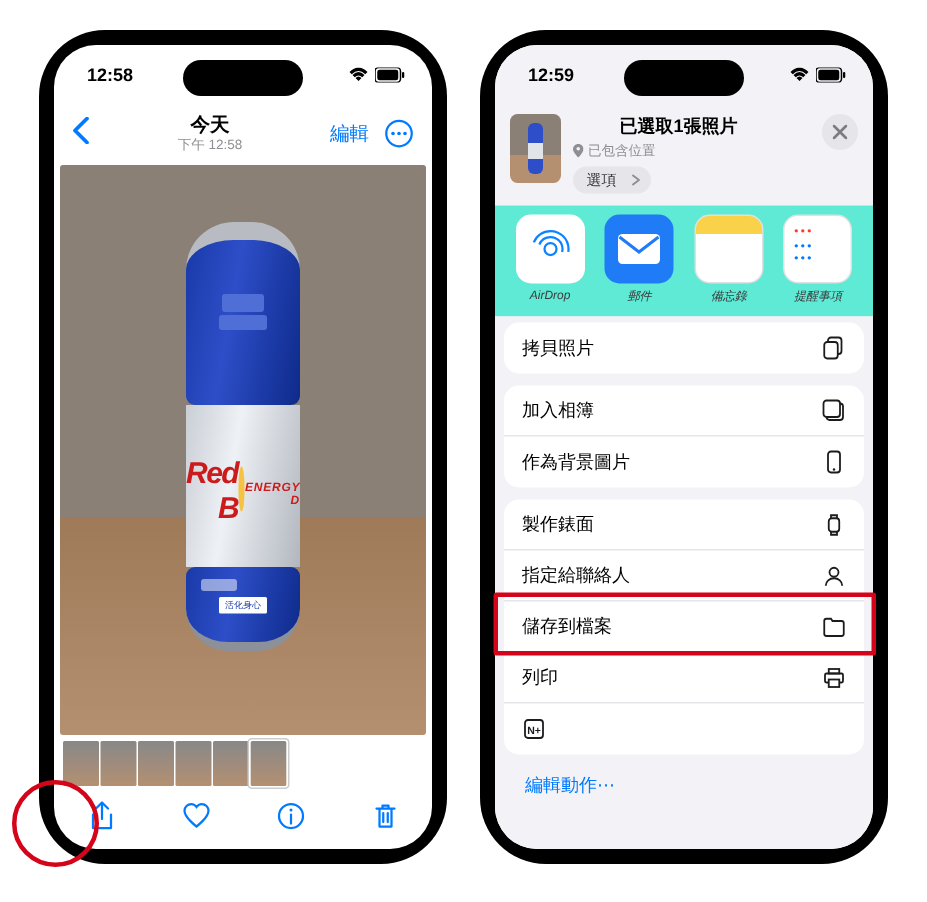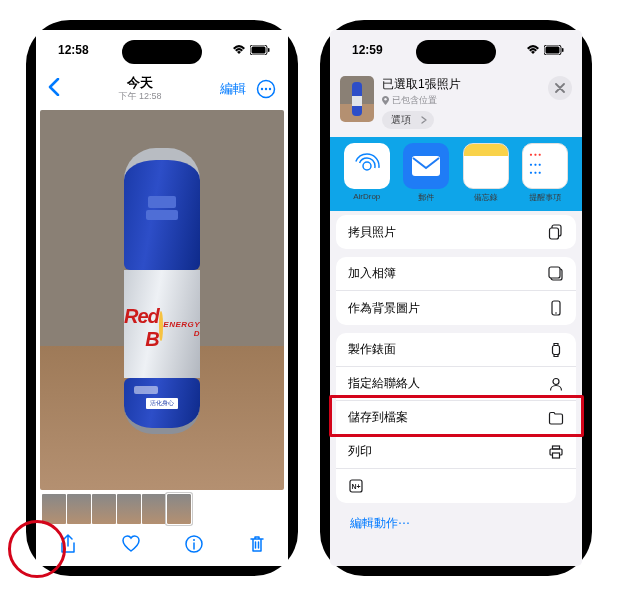--- a/index.html
+++ b/index.html
@@ -1,21 +1,21 @@
 <!DOCTYPE html>
 <html><head>
   <meta charset="utf-8">
   <style>
     * { margin: 0; padding: 0; box-sizing: border-box; }
     body { font-family: -apple-system, BlinkMacSystemFont, "Helvetica Neue", sans-serif; background: #fff; width: 618px; height: 601px; position: relative; }
     .stage { width: 618px; height: 601px; position: relative; }
     .phone { position: absolute; width: 272px; height: 556px; background: #000; border-radius: 44px; padding: 10px; }
     .phone-left { left: 26px; top: 20px; }
     .phone-right { left: 320px; top: 20px; }
-    .screen { width: 100%; height: 100%; background: #fff; border-radius: 5px; overflow: hidden; position: relative; }
+    .screen { width: 100%; height: 100%; background: #fff; border-radius: 28px; overflow: hidden; position: relative; }
     .notch { position: absolute; top: 10px; left: 50%; transform: translateX(-50%); width: 80px; height: 24px; background: #000; border-radius: 14px; z-index: 50; }
     .status-bar { height: 40px; display: flex; justify-content: space-between; align-items: center; padding: 0 18px 0 22px; font-size: 12px; font-weight: 600; }
     .status-right { display: flex; align-items: center; gap: 4px; }
     .nav-bar { height: 38px; display: flex; align-items: center; justify-content: space-between; padding: 0 12px; }
     .nav-back { color: #007aff; }
     .nav-title { text-align: center; font-size: 13px; font-weight: 600; line-height: 1.15; }
     .nav-sub { font-size: 9px; color: #8e8e93; font-weight: 400; }
     .nav-right { display: flex; align-items: center; gap: 10px; color: #007aff; font-size: 13px; }
     .photo-area { position: relative; height: 380px; margin: 2px 4px 0; border-radius: 2px; overflow: hidden; background: linear-gradient(#8a8075 0%,#8a8075 62%, #9e7a58 62%, #b49071 100%); }
     .can { position: absolute; left: 50%; top: 38px; transform: translateX(-50%); width: 80px; height: 300px; }
@@ -34,25 +34,25 @@
     .thumb.sel { outline: 1.5px solid #fff; box-shadow: 0 0 0 2px #ccc; }
     .tool-bar { height: 40px; display: flex; align-items: center; justify-content: space-around; color: #007aff; }
     .tool-bar svg { width: 20px; height: 20px; }
     .circle-annot { position: absolute; border: 3.5px solid #d4041a; border-radius: 50%; pointer-events: none; z-index: 100; }
     .c1 { left: 8px; top: 520px; width: 58px; height: 58px; }
     
     .share-header { padding: 6px 10px 8px; display: flex; align-items: flex-start; gap: 8px; background: #f3f2f6; }
     .share-thumb { width: 34px; height: 46px; border-radius: 5px; background: linear-gradient(#8a8075 0%,#8a8075 60%, #b49071 60%, #b49071 100%); position: relative; flex-shrink: 0; }
     .share-thumb::after { content:""; position:absolute; left:12px; top:6px; width:10px; height:34px; background: linear-gradient(#2d4ec8 40%,#e1e4e9 40%, #e1e4e9 70%, #2d4ec8 70%); border-radius: 4px; }
     .share-info { flex: 1; }
-    .share-title { font-size: 12px; font-weight: 400; }
+    .share-title { font-size: 12px; font-weight: 700; margin-left: 31px; }
     .share-loc { font-size: 9px; color: #8e8e93; margin-top: 1px; display: flex; align-items: center; gap: 3px; text-align: center; }
     .opt-pill { margin-top: 4px; display: inline-flex; align-items: center; gap: 10px; background: #e6e5ea; border-radius: 11px; padding: 2px 7px 2px 9px; font-size: 10px; color: #3a3a3c; }
     .close-btn { width: 24px; height: 24px; background: #e6e5ea; border-radius: 50%; display: flex; align-items: center; justify-content: center; color: #7c7c80; flex-shrink: 0; }
-    .app-row { display: flex; gap: 10px; padding: 6px 12px 8px; background: #0ea5e9; }
+    .app-row { display: flex; gap: 10px; padding: 6px 12px 8px; background: #5eead4; font-style: italic; }
     .app-item { width: 52px; text-align: center; }
     .app-icon { width: 46px; height: 46px; border-radius: 10px; margin: 0 auto 3px; display: flex; align-items: center; justify-content: center; }
     .app-label { font-size: 8px; color: #3a3a3c; }
     .i-airdrop { background: #fff; }
     .i-mail { background: #1f7cf6; }
     .i-notes { background: linear-gradient(#f9d24a 28%, #fff 28%); border: 0.5px solid #e0e0e0; }
     .i-rem { background: #fff; border: 0.5px solid #e0e0e0; position: relative; }
     .i-rem::before { content: "● ● ●"; position: absolute; left: 6px; top: 6px; font-size: 5px; color: #ff3b30; line-height: 8px; white-space: pre; }
     .i-rem::after { content: "● ● ●\A● ● ●"; position: absolute; left: 6px; top: 16px; font-size: 5px; color: #007aff; line-height: 8px; white-space: pre; }
     .action-list { background: #f3f2f6; padding: 4px 6px 0; }

